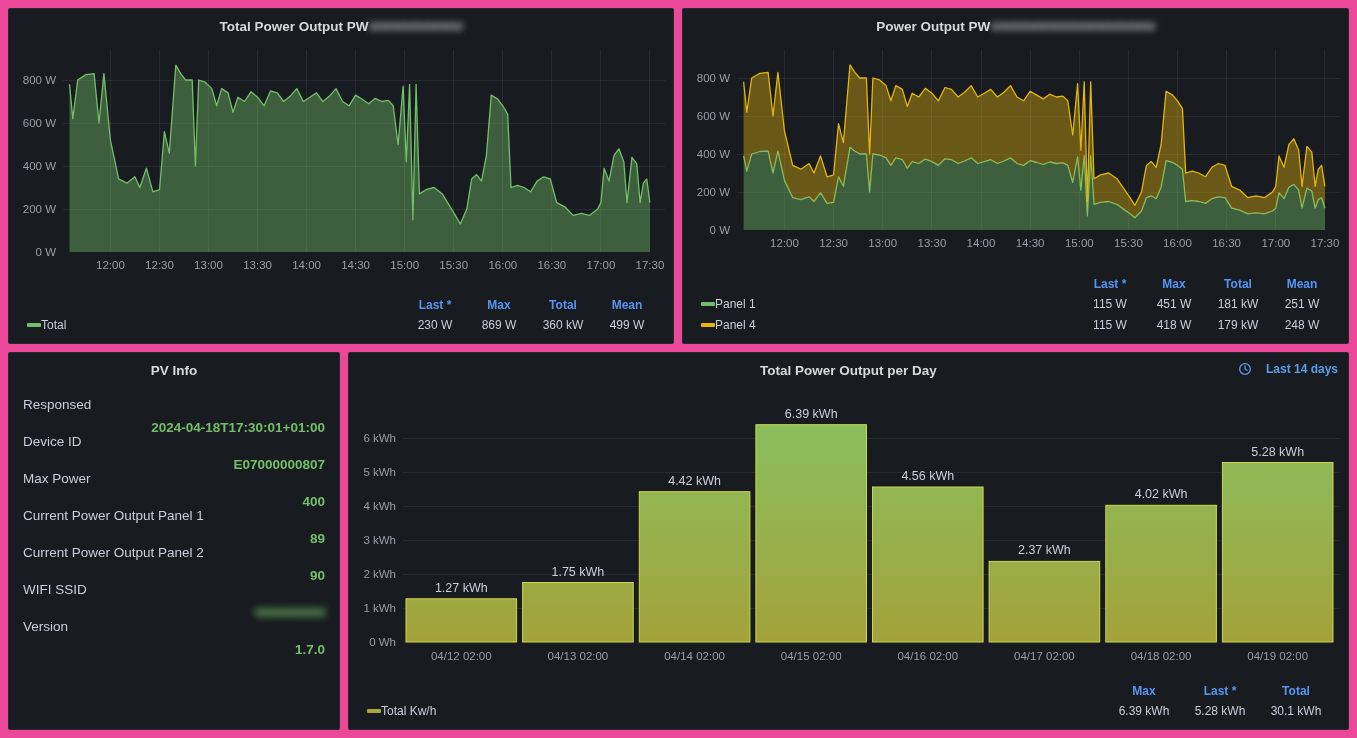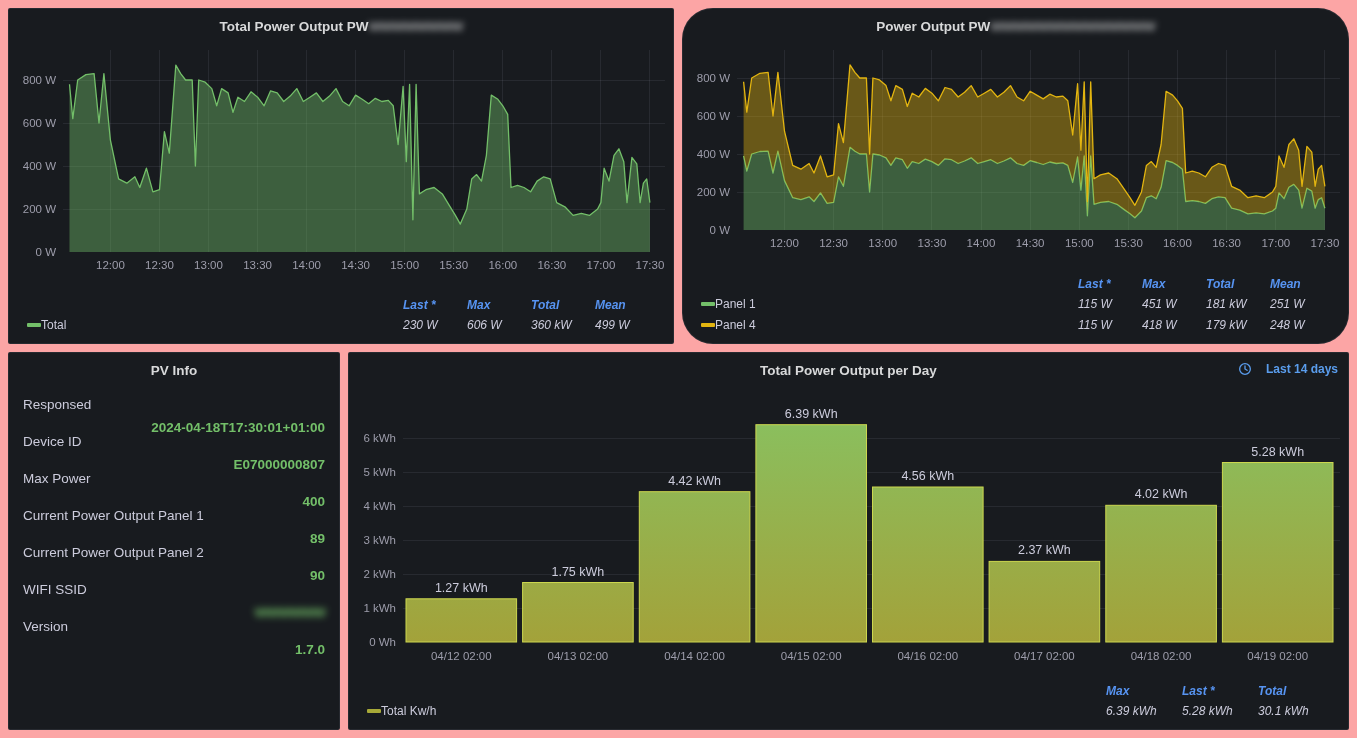--- a/index.html
+++ b/index.html
@@ -1,37 +1,37 @@
 <!DOCTYPE html>
 <html><head>
 <meta charset="utf-8">
 <style>
   html,body{margin:0;padding:0;background:#111217;font-family:"Liberation Sans","DejaVu Sans",sans-serif;}
-  .dash{position:relative;width:1357px;height:738px;background:#fca5a5;overflow:hidden;}
+  .dash{position:relative;width:1357px;height:738px;background:#ec4899;overflow:hidden;}
   .panel{position:absolute;background:#181b1f;border:1px solid rgba(204,204,220,.09);border-radius:2px;
          box-sizing:border-box;padding:7px 8px 8px 8px;display:flex;flex-direction:column;}
   #p-total  {left:8px;  top:8px;  width:666px; height:336px;}
-  #p-output {left:682px;top:8px;  width:667px; height:336px;border-radius:31px;}
+  #p-output {left:682px;top:8px;  width:667px; height:336px;}
   #p-pvinfo {left:8px;  top:352px;width:332px; height:378px;}
   #p-perday {left:348px;top:352px;width:1001px;height:378px;}
   .panel-title{height:24px;line-height:22px;text-align:center;font-size:13.5px;font-weight:600;
                color:#d8d9da;white-space:nowrap;overflow:hidden;cursor:pointer;}
   .redact{filter:blur(3px);opacity:.7;letter-spacing:-1px;}
   .redact-green{color:#73bf69;filter:blur(3.5px);opacity:.95;letter-spacing:-1px;font-weight:600;}
   .chart{display:block;width:100%;}
   svg text.tick{fill:#9d9dab;font-size:11.5px;}
   svg text.bar-label{fill:#ccccdc;font-size:12.5px;}
   svg line.grid{stroke:rgba(204,204,220,.09);stroke-width:1;shape-rendering:crispEdges;}
   .legend{margin-top:auto;padding:0 6px 0 10px;font-size:12px;}
   .legend-row{display:flex;align-items:center;height:21px;}
   .legend-row.legend-head{height:18px;}
   .lg-name{display:flex;align-items:center;gap:0;color:#ccccdc;cursor:pointer;white-space:nowrap;}
   .swatch{display:inline-block;width:14px;height:4px;border-radius:1px;}
   .lg-stats{margin-left:auto;display:flex;}
-  .stat{width:64px;text-align:left;color:#ccccdc;white-space:nowrap;font-style:italic;}
+  .stat{width:64px;text-align:center;color:#ccccdc;white-space:nowrap;}
   .stat.wide{width:76px;}
   .legend-head .stat{color:#5794f2;font-weight:600;cursor:pointer;}
   .pv-rows{display:flex;flex-direction:column;padding-top:2px;}
   .pv-row{display:flex;justify-content:space-between;align-items:center;height:37px;
           padding:0 6px;font-size:13.5px;gap:12px;}
   .pv-label{color:#ccccdc;}
   .pv-value{color:#73bf69;font-weight:600;margin-top:45px;}
   .time-range{position:absolute;top:9px;right:10px;display:flex;align-items:center;gap:14px;
               color:#5a9ded;font-size:12px;font-weight:700;cursor:pointer;}
   .time-range svg{display:block;}
@@ -90,21 +90,21 @@
             <span class="stat">Mean</span>
           </span>
         </div>
         <div class="legend-row">
           <span class="lg-name">
             <span class="swatch" style="background: rgb(115, 191, 105);"></span>
             <span>Total</span>
           </span>
           <span class="lg-stats">
             <span class="stat">230 W</span>
-            <span class="stat">606 W</span>
+            <span class="stat">869 W</span>
             <span class="stat">360 kW</span>
             <span class="stat">499 W</span>
           </span>
         </div>
       </div>
   </section>
 
   <section class="panel" id="p-output">
     <div class="panel-title"><span>Power Output PW</span><span class="redact">WWWWWWWWWWWWWW</span></div>
     <svg class="chart" id="chart-power_output" height="218" viewBox="0 0 649 218">

